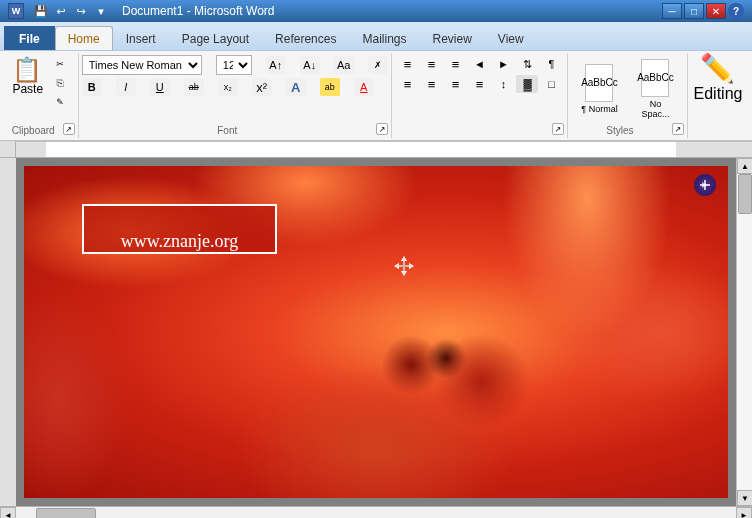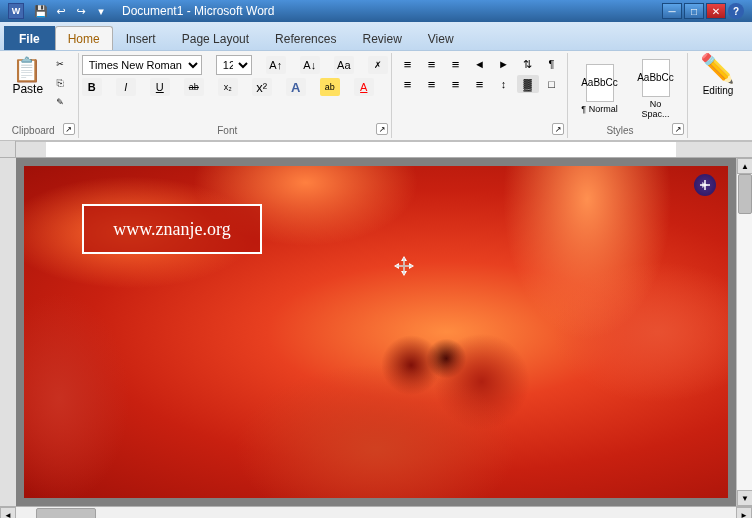--- a/index.html
+++ b/index.html
@@ -136,21 +136,21 @@
       cursor: pointer; padding: 2px 4px;
       border: 1px solid transparent; border-radius: 3px;
       width: 52px;
     }
     .style-preview { width: 28px; height: 38px; border: 1px solid #c0c0c0; background: white; display: flex; align-items: center; justify-content: center; font-size: 11px; margin-bottom: 2px; }
     .style-item-label { font-size: 9px; text-align: center; }
 
     
     .editing-group .ribbon-group-content { flex-direction: column; align-items: center; gap: 2px; }
     .editing-icon { font-size: 28px; line-height: 1; }
-    .editing-label { font-size: 10px; }
+    .editing-label { font-size: 16px; }
 
     
     .group-expand { width: 12px; height: 12px; border: 1px solid #aaa; border-radius: 2px; cursor: pointer; font-size: 8px; display: flex; align-items: center; justify-content: center; position: absolute; bottom: 3px; right: 3px; background: white; }
 
     
     .ruler-container { display: flex; background: #f0f0f0; border-bottom: 1px solid #b0b0b0; }
     .ruler-side { width: 16px; background: #e0e0e0; border-right: 1px solid #b0b0b0; }
     .ruler-main {
       flex: 1; height: 16px; background: white;
       border-top: 1px solid #c0c0c0;
@@ -185,24 +185,24 @@
         radial-gradient(ellipse 100px 150px at 5% 70%, #c83020 0%, transparent 70%),
         radial-gradient(ellipse 160px 90px at 40% 5%, #ff8040 0%, transparent 70%),
         radial-gradient(circle 80px at 65% 65%, #b02010 0%, transparent 60%),
         radial-gradient(circle 60px at 55% 60%, #801008 0%, transparent 50%),
         radial-gradient(circle 40px at 60% 58%, #400804 0%, transparent 50%);
     }
 
     .text-box {
       position: absolute;
       left: 58px; top: 38px;
-      width: 180px; height: 50px;
+      width: 195px; height: 50px;
       border: 2px solid white;
       background: rgba(180, 20, 10, 0.7);
-      display: flex; align-items: center; justify-content: center;
+      display: flex; align-items: flex-end; justify-content: center;
     }
     .text-box-text {
       color: white;
       font-size: 18px;
       font-weight: normal;
       font-family: 'Times New Roman', serif;
     }
 
     
     .cursor-indicator {
@@ -254,20 +254,21 @@
   </div>
 </div>
 
 <div class="ribbon">
   <div class="ribbon-tabs">
     <div class="ribbon-tab file">File</div>
     <div class="ribbon-tab active">Home</div>
     <div class="ribbon-tab">Insert</div>
     <div class="ribbon-tab">Page Layout</div>
     <div class="ribbon-tab">References</div>
+    <div class="ribbon-tab">Mailings</div>
     <div class="ribbon-tab">Review</div>
     <div class="ribbon-tab">View</div>
   </div>
 
   <div class="ribbon-content">
 
     <div class="ribbon-group clipboard-group">
       <div class="ribbon-group-content">
         <div class="paste-btn">
           <span class="paste-icon">📋</span>

